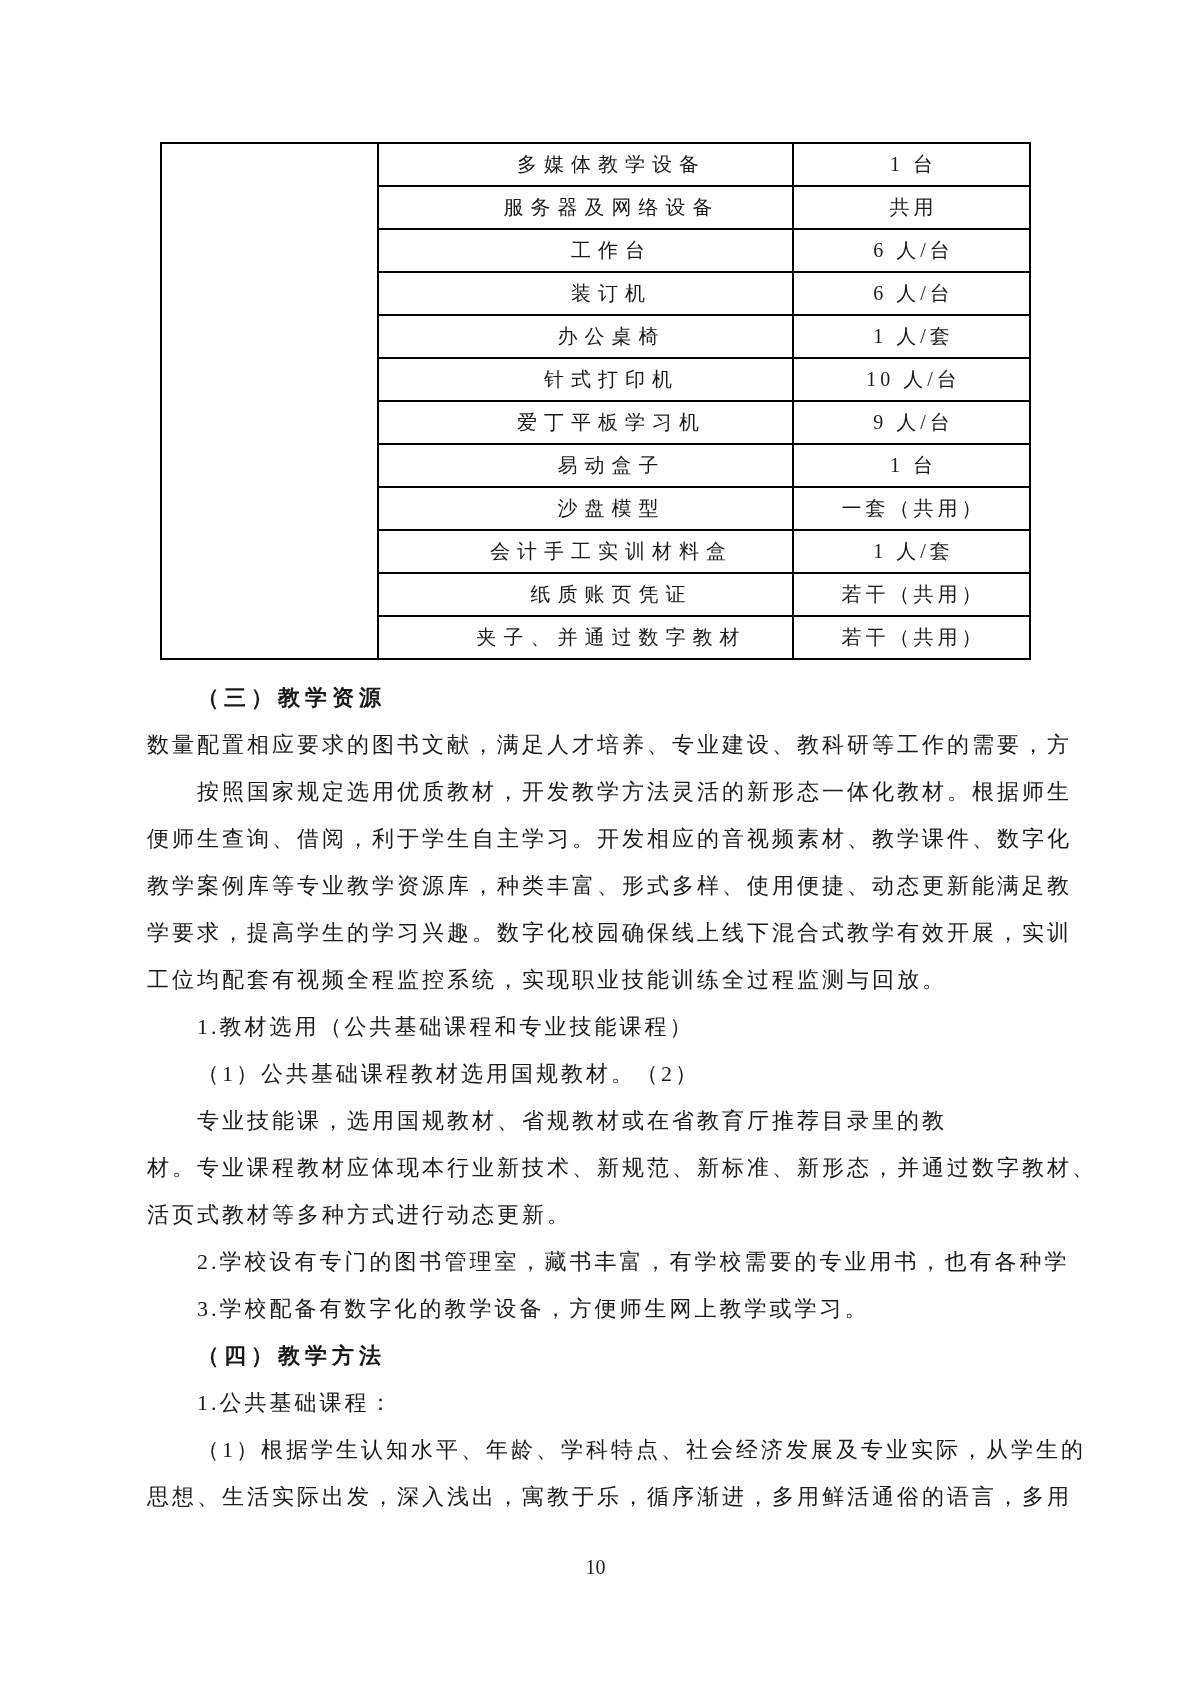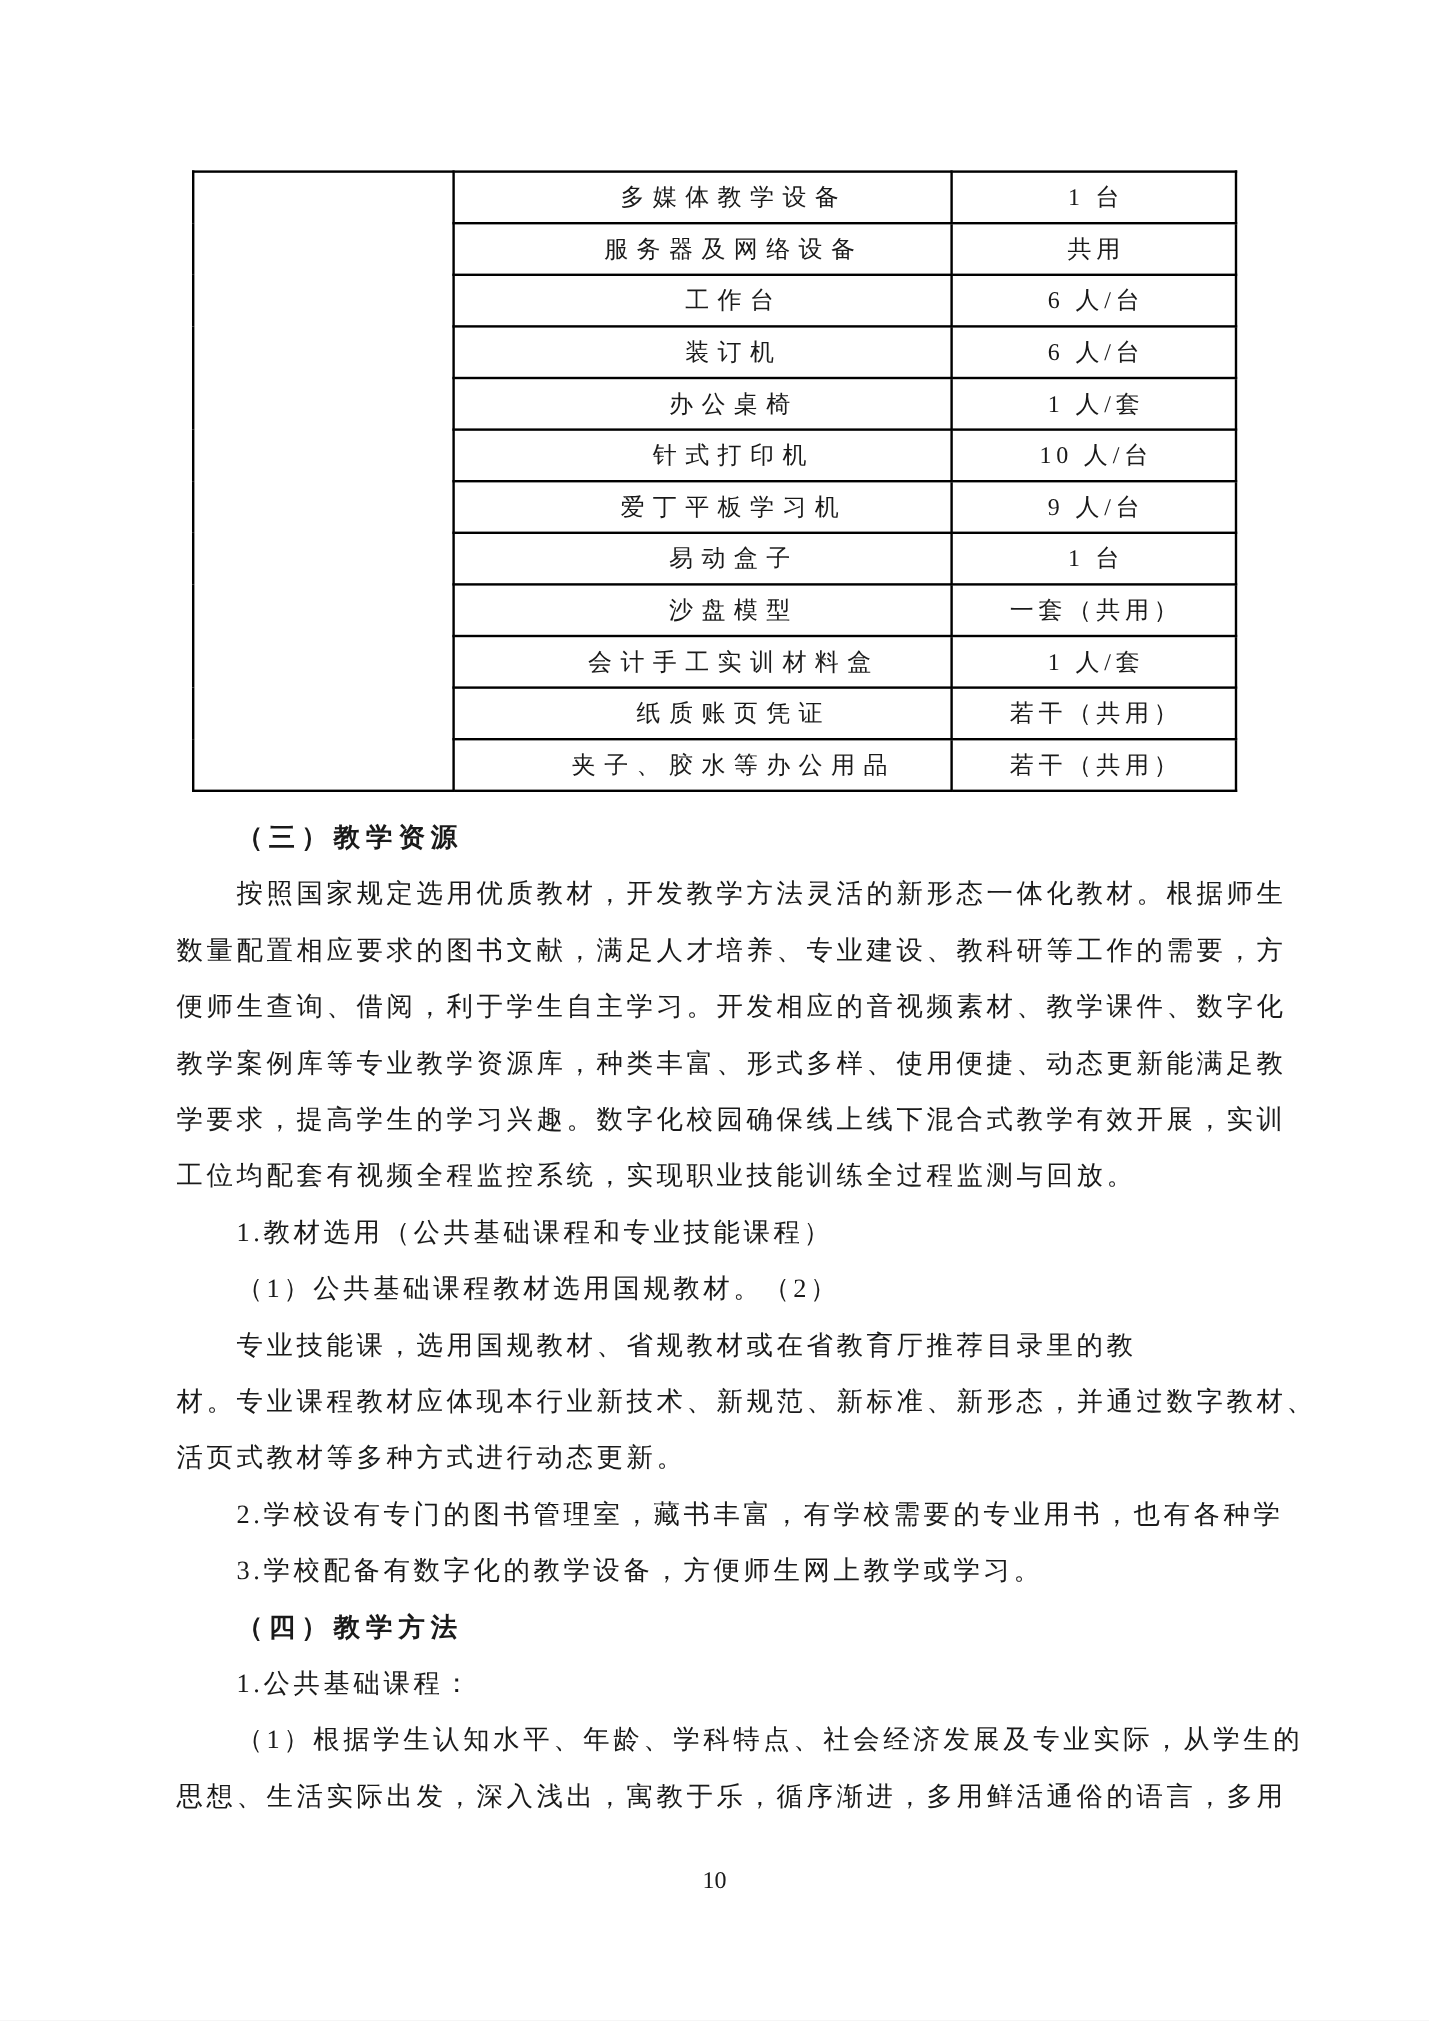--- a/index.html
+++ b/index.html
@@ -100,30 +100,30 @@
         </tr>
         <tr>
           <td class="cell-item">会计手工实训材料盒</td>
           <td class="cell-qty">1 人/套</td>
         </tr>
         <tr>
           <td class="cell-item">纸质账页凭证</td>
           <td class="cell-qty">若干（共用）</td>
         </tr>
         <tr>
-          <td class="cell-item">夹子、胶水等办公用品</td>
+          <td class="cell-item">夹子、并通过数字教材</td>
           <td class="cell-qty">若干（共用）</td>
         </tr>
       </tbody>
   </table>
 
   <div class="text-block" id="text-block">
       <div class="line heading">（三）教学资源</div>
+      <div class="line">数量配置相应要求的图书文献，满足人才培养、专业建设、教科研等工作的需要，方</div>
       <div class="line indent">按照国家规定选用优质教材，开发教学方法灵活的新形态一体化教材。根据师生</div>
-      <div class="line">数量配置相应要求的图书文献，满足人才培养、专业建设、教科研等工作的需要，方</div>
       <div class="line">便师生查询、借阅，利于学生自主学习。开发相应的音视频素材、教学课件、数字化</div>
       <div class="line">教学案例库等专业教学资源库，种类丰富、形式多样、使用便捷、动态更新能满足教</div>
       <div class="line">学要求，提高学生的学习兴趣。数字化校园确保线上线下混合式教学有效开展，实训</div>
       <div class="line">工位均配套有视频全程监控系统，实现职业技能训练全过程监测与回放。</div>
       <div class="line indent">1.教材选用（公共基础课程和专业技能课程）</div>
       <div class="line indent split">
         <span>（1）公共基础课程教材选用国规教材。</span>
         <span>（2）</span>
       </div>
       <div class="line indent">专业技能课，选用国规教材、省规教材或在省教育厅推荐目录里的教</div>

